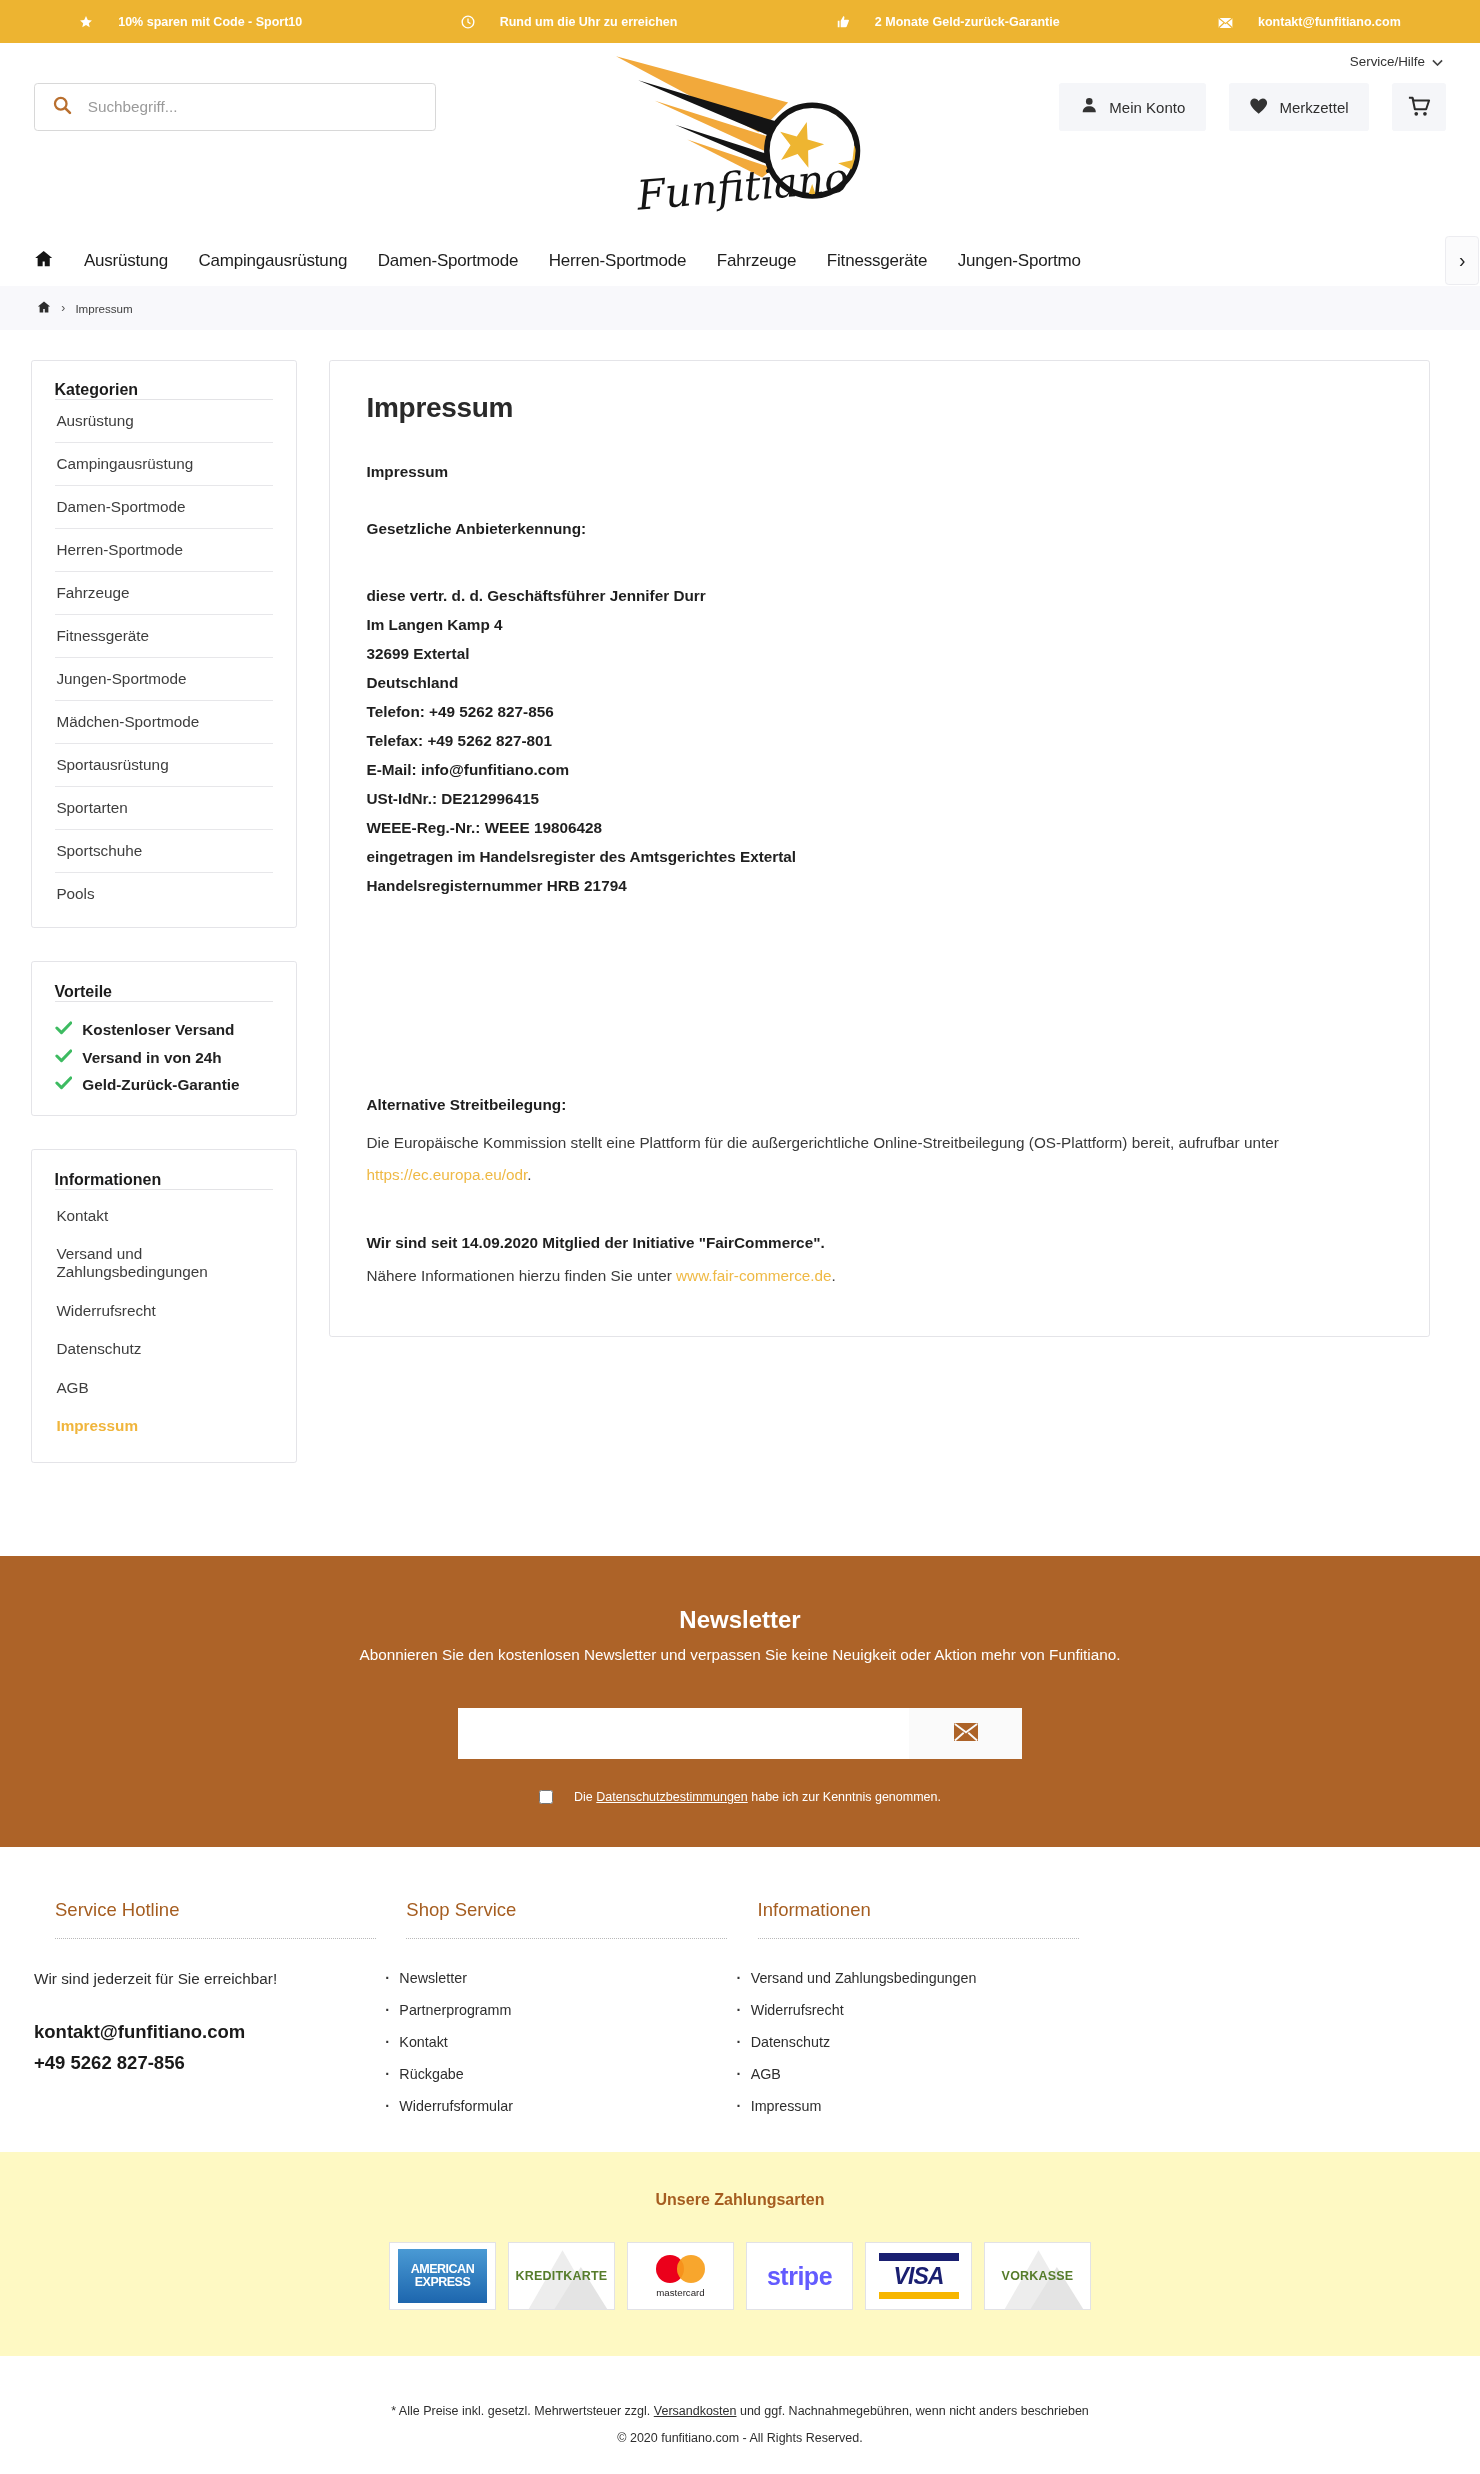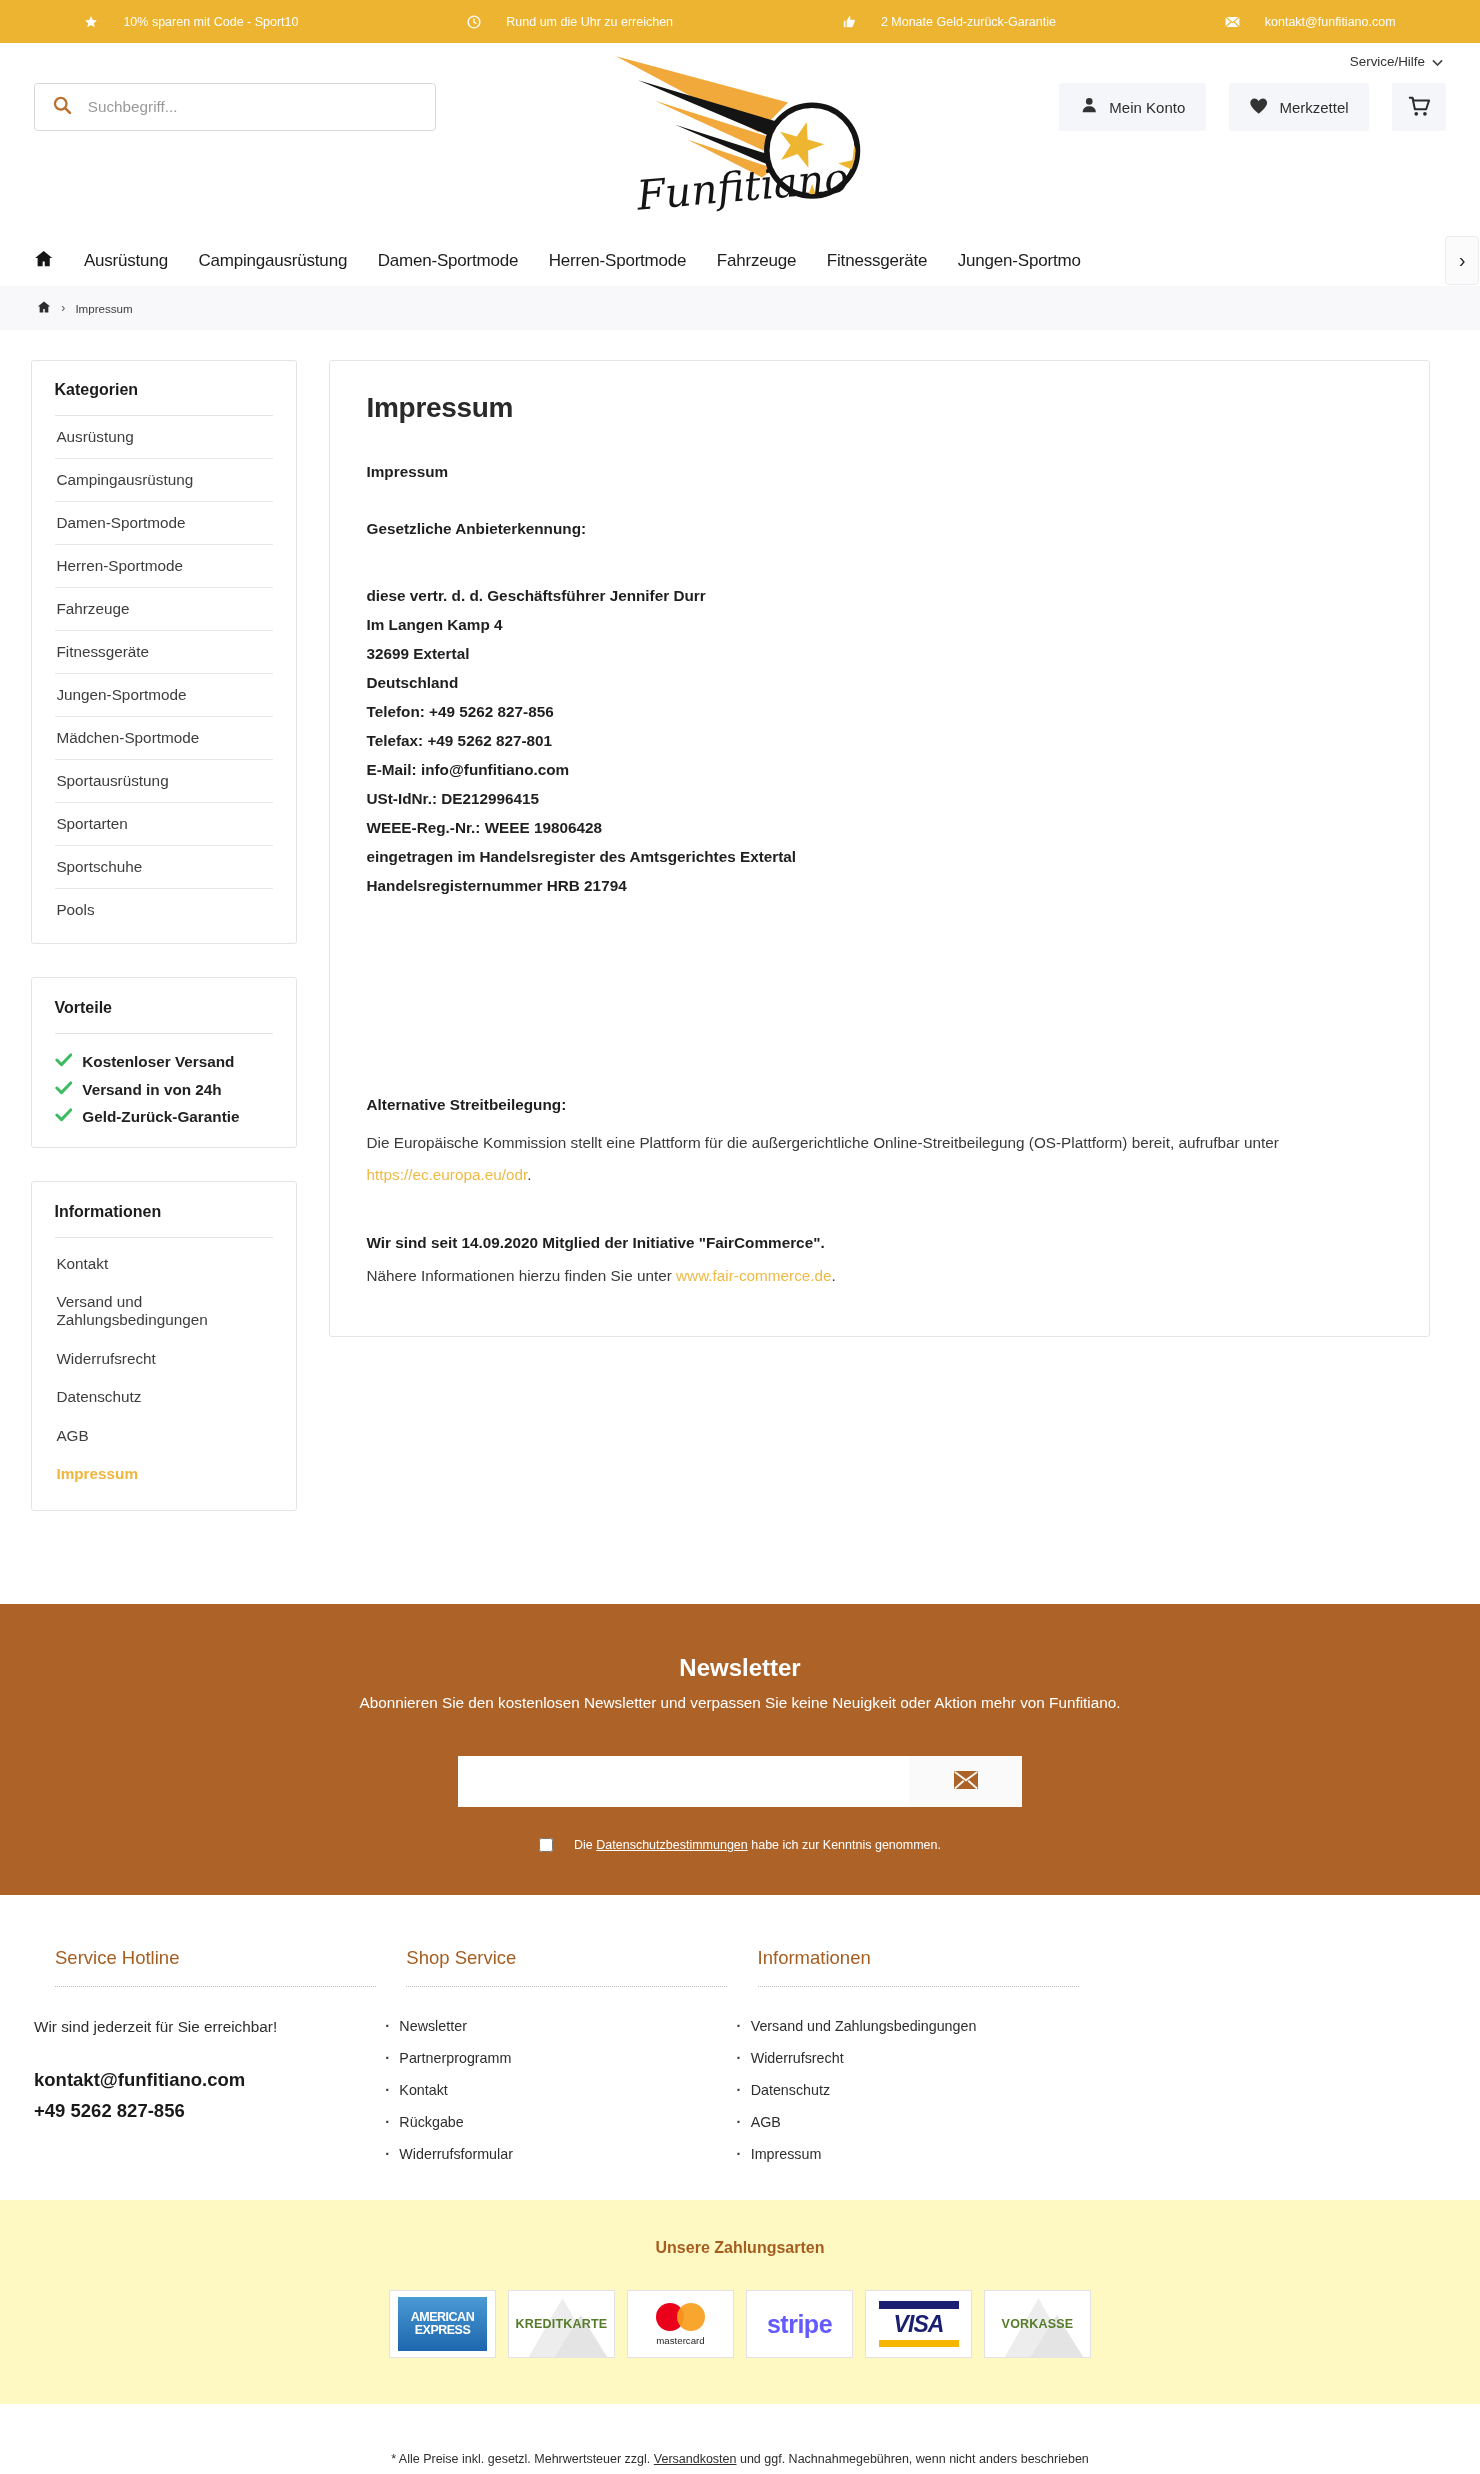--- a/index.html
+++ b/index.html
@@ -2,21 +2,21 @@
 <html style="font-size:15px"><head>
 <meta charset="utf-8">
 <style>
   * { box-sizing: border-box; }
   html,body { margin:0; padding:0; }
   body { width:1480px; background:#fff; color:#222; font-family:"Liberation Sans", sans-serif; }
   a { cursor:pointer; }
 
   
   .topbar { height:43px; background:#edb431; display:flex; align-items:center; justify-content:space-around; }
-  .topbar-item { display:flex; align-items:center; gap:25px; color:#fff; font-size:12.5px; }
+  .topbar-item { display:flex; align-items:flex-end; gap:25px; color:#fff; font-size:12.5px;font-weight:bold; }
   .topbar-item svg { display:block; }
 
   
   .header { position:relative; height:192px; background:#fff; }
   .search-box { position:absolute; left:34px; top:40px; width:402px; height:48px; border:0.9px solid #d8d8d8; border-radius:3.7px; display:flex; align-items:center; padding-left:16.7px; background:#fff; }
   .search-input { border:none; outline:none; flex:1; font-size:15.3px; color:#555; margin-left:13px; font-family:inherit; background:transparent; }
   .search-input::placeholder { color:#9a9a9a; }
   .logo { position:absolute; left:50%; transform:translateX(-50%); top:3.7px; }
   .service-help { position:absolute; right:37px; top:11px; font-size:13.4px; color:#333; display:flex; align-items:center; gap:7px; text-decoration:none; }
   .header-actions { position:absolute; right:34px; top:40px; display:flex; gap:23px; }
@@ -30,21 +30,21 @@
   .nav-more { position:absolute; right:0.9px; top:0.9px; width:34px; height:49px; background:#fbfbfc; border:0.9px solid #ececf0; border-radius:3.7px; display:flex; align-items:center; justify-content:center; font-size:19.4px; color:#222; cursor:pointer; }
 
   
   .breadcrumb { height:44px; background:#f8f8fb; display:flex; align-items:center; padding:0 37px; gap:10.2px; font-size:11.6px; color:#3f3f3f; }
   .crumb-sep { color:#555; font-size:12px; }
 
   
   .main { display:flex; gap:32px; padding:30px 50px 60px 30.5px; background:#fff; }
   .sidebar { width:266px; flex:none; }
   .side-box { border:0.9px solid #e4e4e8; border-radius:2.8px; padding:20.4px 23px 16.7px; margin-bottom:33px; background:#fff; }
-  .side-title { font-weight:bold; font-size:16px; color:#1c1c1c; padding-bottom:16px; border-bottom:0.9px solid #e3e3e6; }
+  .side-title { font-weight:bold; font-size:16px; color:#1c1c1c; padding-bottom:0; border-bottom:0.9px solid #e3e3e6; }
   .cat-item { display:block; padding:12px 1.9px; font-size:15.3px; color:#3d3d3d; text-decoration:none; border-bottom:0.9px solid #e7e7ea; }
   .cat-item:last-child { border-bottom:none; padding-bottom:7.4px; }
   .benefit-list { margin-top:15px; }
   .benefit-item { display:flex; align-items:center; gap:10.2px; font-weight:bold; font-size:15.3px; color:#222; padding:4.6px 0; }
   .info-item { display:block; padding:10.2px 1.9px; font-size:15.3px; color:#3d3d3d; text-decoration:none; }
   .info-item.active { color:#f0b53c; font-weight:bold; }
   .info-list { margin-top:7.4px; }
 
   
   .content-box { flex:1; border:0.9px solid #e4e4e8; border-radius:2.8px; padding:31px 37px 44px; background:#fff; align-self:flex-start; min-height:925px; width:100%; }

